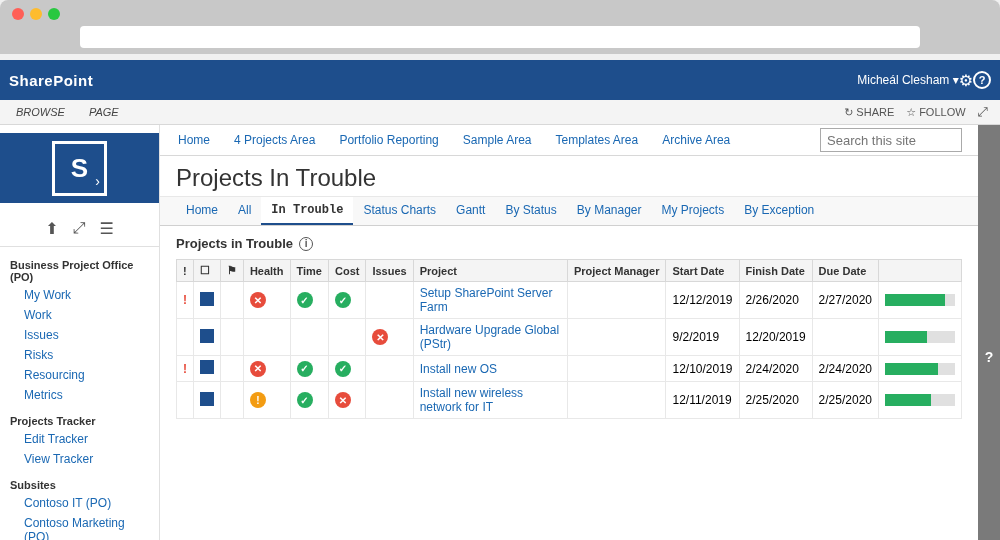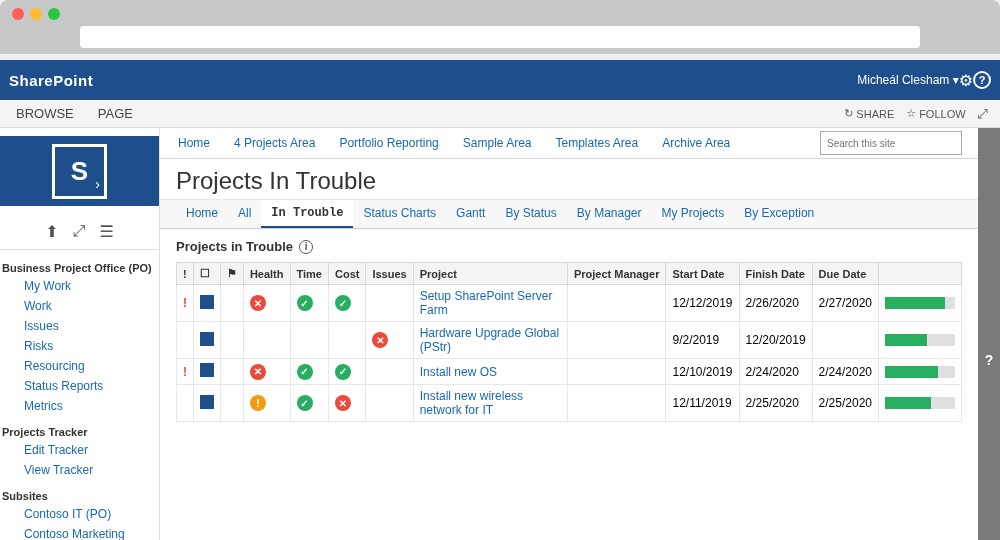--- a/index.html
+++ b/index.html
@@ -11,41 +11,41 @@
     .tl-green { background: #28c840; }
     .address-bar { background: white; border-radius: 4px; height: 22px; width: 780px; margin: 0 auto 6px; display: block; }
 
     
     .sp-header { background: #1e4e8c; display: flex; align-items: center; justify-content: space-between; padding: 0 9px; height: 40px; }
     .sp-logo { color: white; font-size: 15px; font-weight: 600; letter-spacing: 0.5px; }
     .sp-header-right { display: flex; align-items: center; color: white; font-size: 12px; }
 
     
     .ribbon { background: #f4f4f4; border-bottom: 1px solid #d8d8d8; padding: 4px 12px; display: flex; gap: 16px; }
-    .ribbon-tab { font-size: 13px; color: #444; cursor: pointer; padding: 2px 4px; }
+    .ribbon-tab { font-size: 11px; color: #444; cursor: pointer; padding: 2px 4px; font-style: italic; }
     .ribbon-right { margin-left: auto; display: flex; gap: 12px; align-items: center; color: #555; font-size: 11px; }
     .ribbon-action { display: flex; align-items: center; gap: 3px; cursor: pointer; }
 
     
     .main-layout { display: flex; height: calc(540px - 40px - 28px - 8px); }
 
     
     .sidebar { width: 160px; background: #fff; border-right: 1px solid #e0e0e0; padding: 8px 0; overflow-y: auto; flex-shrink: 0; }
     .sidebar-logo { background: #1e4e8c; width: 100%; height: 70px; display: flex; align-items: center; justify-content: center; margin-bottom: 8px; }
     .sidebar-icons { display: flex; justify-content: center; gap: 14px; padding: 8px 0; border-bottom: 1px solid #e0e0e0; margin-bottom: 8px; }
     .sidebar-item { font-size: 12px; color: #1a68b3; padding: 3px 12px 3px 24px; cursor: pointer; }
 
     
     .content { flex: 1; background: white; overflow-y: auto; display: flex; flex-direction: column; }
 
     
     .top-nav { background: white; border-bottom: 1px solid #d8d8d8; padding: 0 16px; display: flex; align-items: center; gap: 20px; position: relative; }
     .top-nav-item { font-size: 12px; color: #1a68b3; padding: 8px 2px; cursor: pointer; white-space: nowrap; }
     .search-box { margin-left: auto; display: flex; align-items: center; border: 1px solid #aaa; height: 24px; }
-    .search-input { border: none; outline: none; font-size: 10px; padding: 0 6px; width: 140px; color: #999; }
+    .search-input { border: none; outline: none; font-size: 13px; padding: 0 6px; width: 140px; color: #999; }
 
     
     .page-title-area { padding: 8px 16px 4px; border-bottom: 1px solid #e8e8e8; }
     .page-title { font-size: 24px; font-weight: 300; color: #333; }
 
     
     .sub-nav { display: flex; border-bottom: 1px solid #d0d0d0; padding: 0 16px; background: #f8f8f8; }
     .sub-nav-item { font-size: 12px; color: #1a68b3; padding: 6px 10px; cursor: pointer; white-space: nowrap; border-bottom: 2px solid transparent; }
     .sub-nav-item.active { color: #333; font-weight: 600; border-bottom: 2px solid #1e4e8c; background: white; font-family: Liberation Mono, monospace; }
 
@@ -64,21 +64,21 @@
     .icon-yellow { background: #f39c12; color: white; }
     .project-link { color: #1a68b3; cursor: pointer; }
 
     
     .progress-bar-container { width: 70px; height: 12px; background: #e0e0e0; }
     .progress-bar-fill { height: 100%; background: #27ae60; }
 
     
     .help-panel { width: 22px; background: #7a7a7a; display: flex; align-items: center; justify-content: center; cursor: pointer; flex-shrink: 0; }
     .help-text { color: white; font-size: 14px; font-weight: bold; }
-    .nav-group-title { font-size: 11px; font-weight: 700; color: #333; padding: 4px 2px 2px; }
+    .nav-group-title { font-size: 11px; font-weight: 700; color: #333; padding: 4px 10px 2px; }
   </style>
 </head>
 <body>
 
 <div style="background: #c8c8c8; padding: 8px 12px 0; border-radius: 8px 8px 0 0;">
   <div class="traffic-lights">
     <div class="tl tl-red"></div>
     <div class="tl tl-yellow"></div>
     <div class="tl tl-green"></div>
   </div>
@@ -132,21 +132,20 @@
       <span style="cursor:pointer; font-size:16px; color:#555;">⤢</span>
       <span style="cursor:pointer; font-size:16px; color:#555;">☰</span>
     </div>
 
     <div class="nav-group-title">Business Project Office (PO)</div>
     <div class="sidebar-item">My Work</div>
     <div class="sidebar-item">Work</div>
     <div class="sidebar-item">Issues</div>
     <div class="sidebar-item">Risks</div>
     <div class="sidebar-item">Resourcing</div>
-    <div class="sidebar-item">Status Reports</div>
     <div class="sidebar-item">Metrics</div>
 
     <div class="nav-group-title" style="margin-top:6px;">Projects Tracker</div>
     <div class="sidebar-item">Edit Tracker</div>
     <div class="sidebar-item">View Tracker</div>
 
     <div class="nav-group-title" style="margin-top:6px;">Subsites</div>
     <div class="sidebar-item">Contoso IT (PO)</div>
     <div class="sidebar-item">Contoso Marketing (PO)</div>
   </div>

